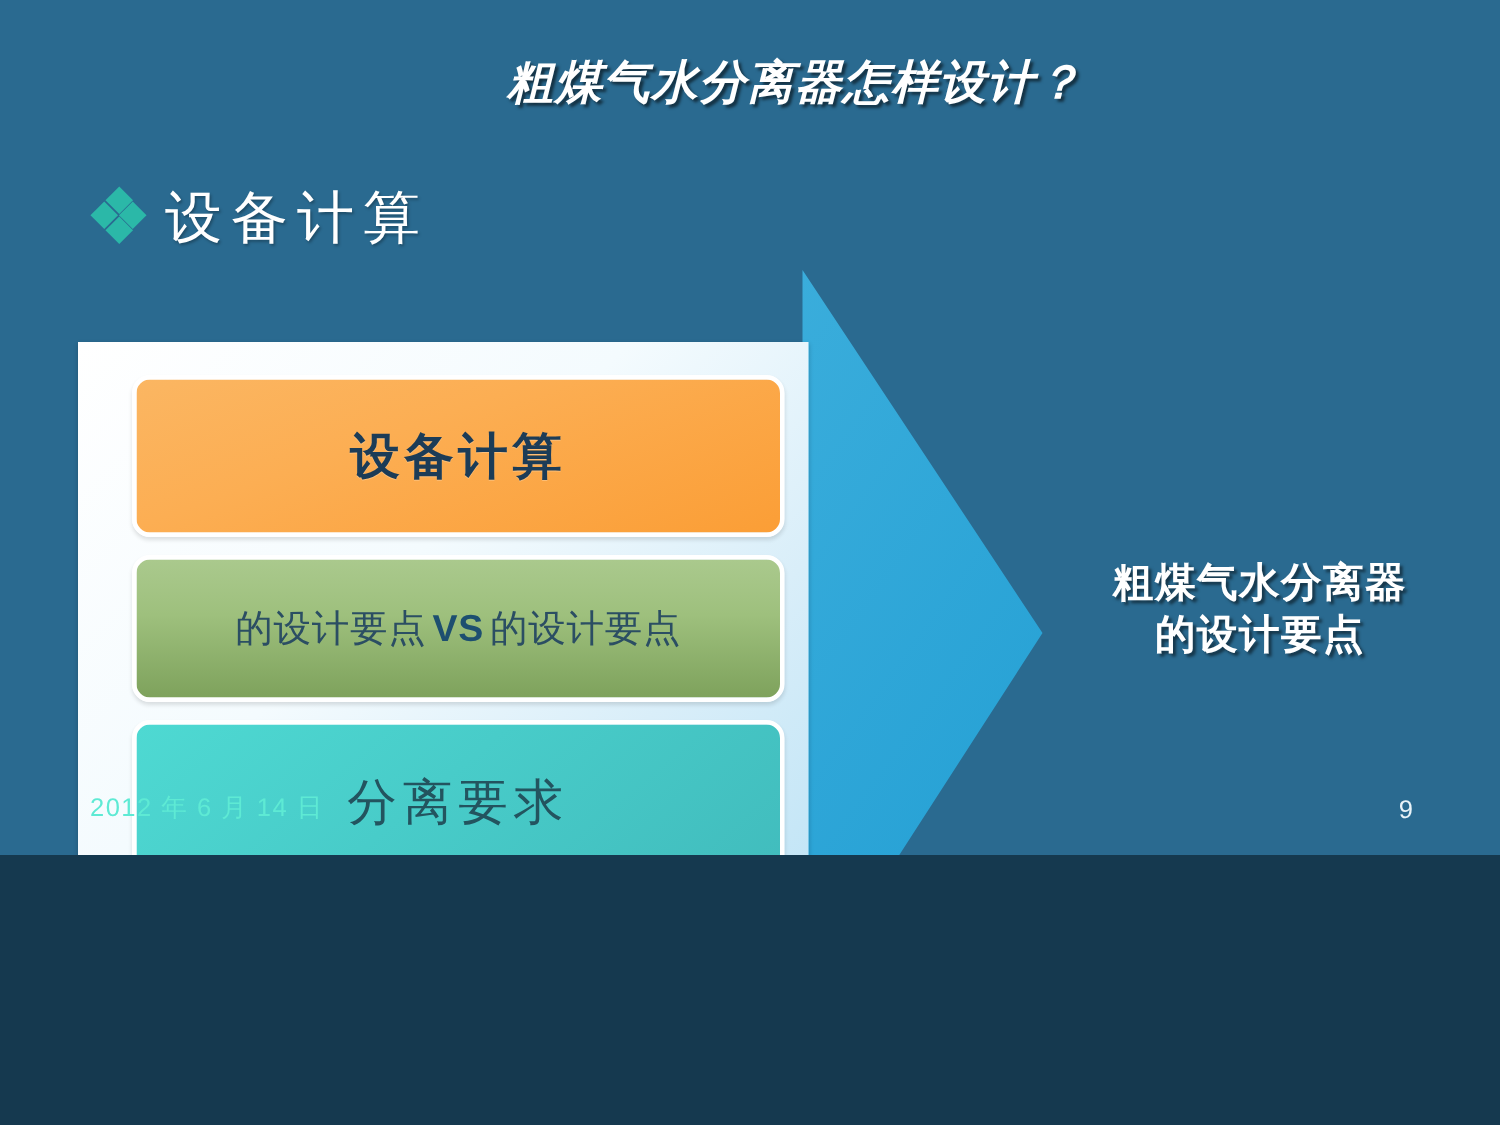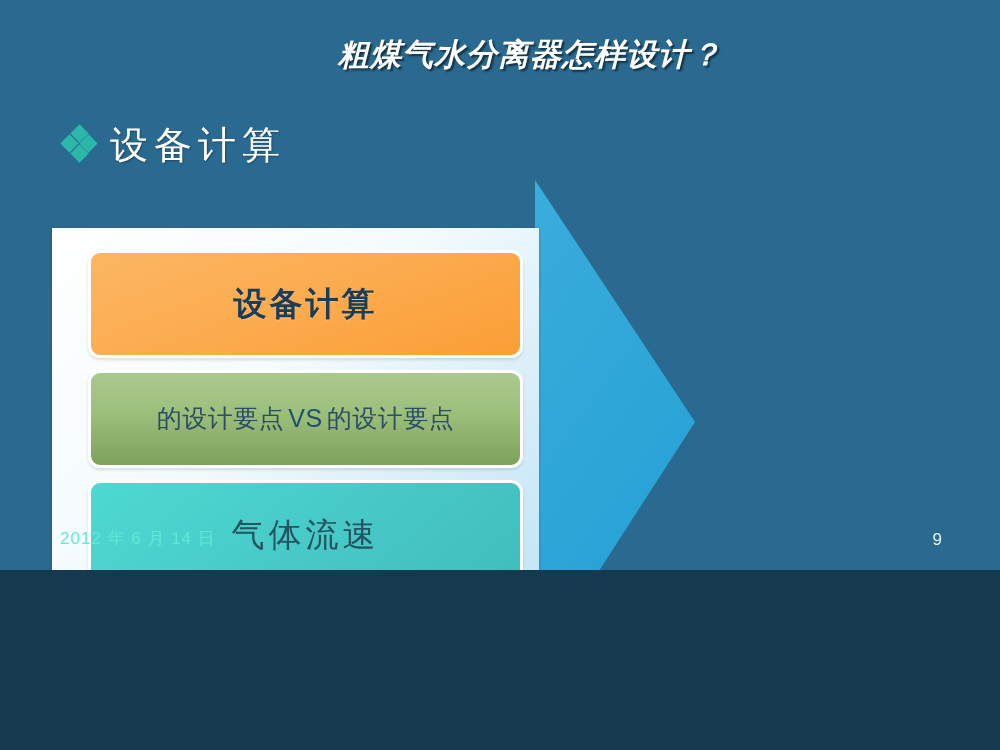--- a/index.html
+++ b/index.html
@@ -136,21 +136,21 @@
     color: #1c3c57;
     text-shadow: 0 1px 0 rgba(255,255,255,0.25);
   }
   .step-2 .step-text {
     font-size: 25px;
     letter-spacing: 0.5px;
     color: #2b4e63;
   }
   .step-2 .step-text .vs {
     font-family: "Liberation Sans", "DejaVu Sans", sans-serif;
-    font-weight: normal;
+    font-weight: bold;
     font-size: 25px;
     color: #1d4f70;
     padding: 0 4px;
   }
   .step-3 .step-text {
     font-size: 33px;
     letter-spacing: 4px;
     color: #23545f;
   }
 
@@ -224,23 +224,27 @@
 
     <div class="step step-1">
       <span class="step-text">设备计算</span>
     </div>
 
     <div class="step step-2">
       <span class="step-text"><span>的设计要点</span><span class="vs">VS</span><span>的设计要点</span></span>
     </div>
 
     <div class="step step-3">
-      <span class="step-text">气体流速</span>
+      <span class="step-text">分离要求</span>
     </div>
 
   </div>
 
+  <div class="outcome">
+    <span>粗煤气水分离器</span>
+    <span class="l2">的设计要点</span>
+  </div>
 
   <div class="footer-date">2012 年 6 月 14 日</div>
 
   <div class="footer-page">9</div>
 
 </div>
 
 </body></html>

